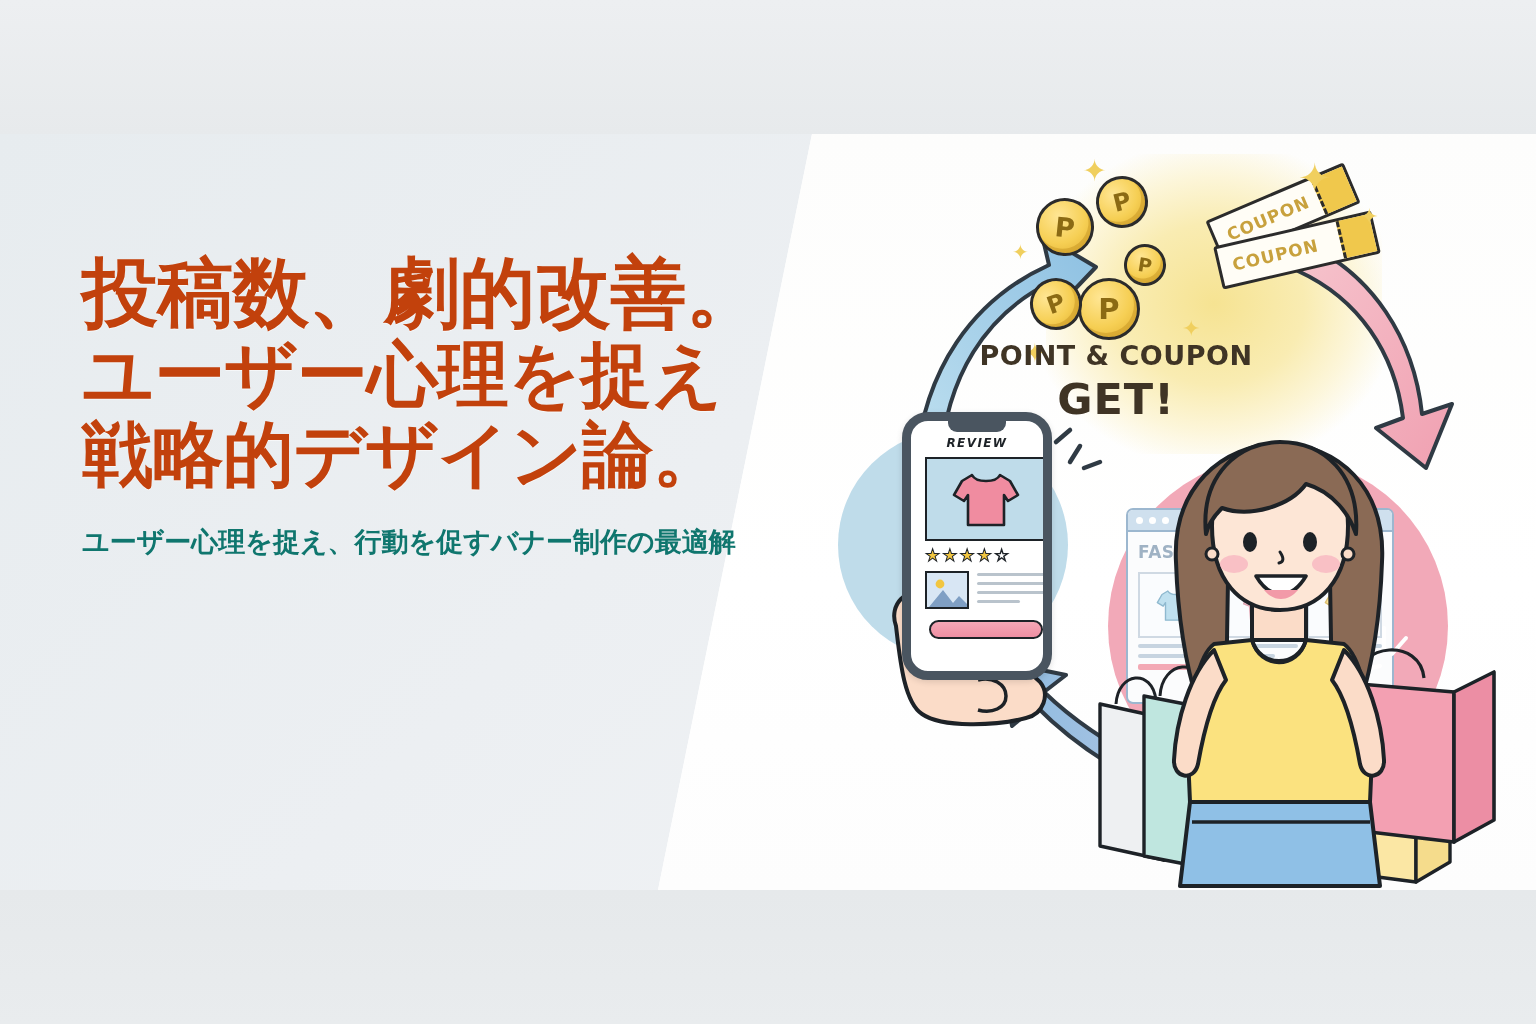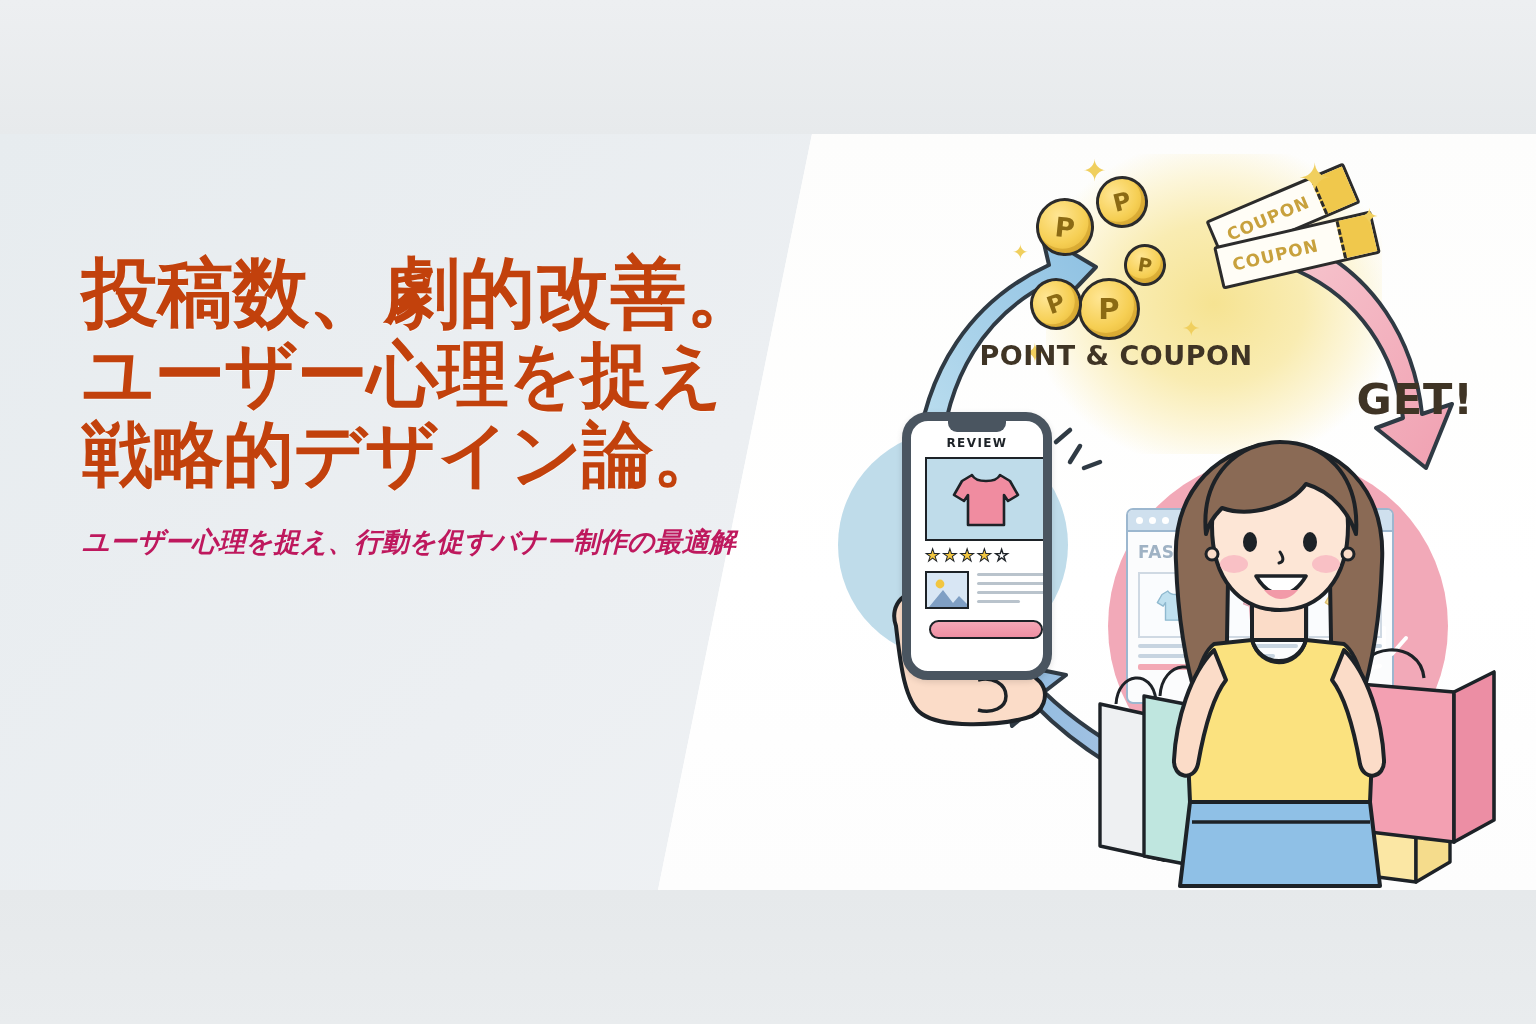--- a/index.html
+++ b/index.html
@@ -35,22 +35,22 @@
      font-family:"DejaVu Sans","Liberation Sans",sans-serif;
      font-weight:700; color:#c2410c;
      font-size:76px; line-height:1.12; letter-spacing:-0.5px;
      white-space:nowrap;
      text-shadow:0 1px 0 rgba(255,255,255,.55);
   }
   .headline .ln2, .headline .ln3{ font-size:71px; }
   .subcopy{
      margin-top:30px;
      font-family:"DejaVu Sans","Liberation Sans",sans-serif;
-     font-weight:700; color:#be185d;
-     font-size:27px; letter-spacing:0px; white-space:nowrap;font-style:italic;
+     font-weight:700; color:#0f766e;
+     font-size:27px; letter-spacing:0px; white-space:nowrap;
   }
 
   
   .illus{ position:absolute; left:820px; top:0; width:716px; height:756px; }
 
   
   .blob-blue{ position:absolute; left:18px; top:296px; width:230px; height:230px;
      border-radius:50%; background:#bfdcea; }
   .blob-pink{ position:absolute; left:288px; top:322px; width:340px; height:340px;
      border-radius:50%; background:#f2a9b8; }
@@ -77,35 +77,35 @@
      border-left:3px dashed #2b2b2b; margin-left:auto; }
   .coupon .ctext{ padding-left:12px; font-size:17px; }
 
   .spark{ position:absolute; color:#f0cf5e; line-height:1; }
 
   
   .pc-title{ position:absolute; left:0; right:0; top:206px; text-align:center;
      font-family:"DejaVu Sans","Liberation Sans",sans-serif;
      font-weight:700; font-size:27px; letter-spacing:.5px; color:#3f3425;
      transform:translateX(-62px); }
-  .pc-get{ position:absolute; left:0; right:0; top:240px; text-align:right;
+  .pc-get{ position:absolute; left:0; right:0; top:240px; text-align:center;
      font-family:"DejaVu Sans","Liberation Sans",sans-serif;
      font-weight:700; font-size:43px; letter-spacing:1px; color:#3f3425;
      transform:translateX(-62px); }
 
   
   .phone-wrap{ position:absolute; left:58px; top:278px; width:210px; height:330px; }
   .phone{ position:absolute; left:24px; top:0; width:150px; height:268px;
      background:#ffffff; border:9px solid #4a5560; border-radius:26px;
      overflow:hidden; box-shadow:0 2px 6px rgba(0,0,0,.12); }
   .notch{ position:absolute; left:50%; transform:translateX(-50%); top:0;
      width:58px; height:11px; background:#4a5560; border-radius:0 0 9px 9px; }
   .ph-title{ position:absolute; left:0; right:0; top:15px; text-align:center;
      font-family:"DejaVu Sans",sans-serif; font-weight:700; font-size:12px;
-     letter-spacing:1.4px; color:#1d2227; }
+     letter-spacing:1.4px; color:#1d2227;font-style:italic; }
   .ph-hero{ position:absolute; left:14px; top:36px; width:122px; height:84px;
      background:#bfdcea; border:2.5px solid #1d2227; }
   .shirt{ position:absolute; left:50%; top:50%; transform:translate(-50%,-50%);
      width:72px; height:60px; }
   .ph-stars{ position:absolute; left:14px; top:126px; width:122px;
      display:flex; gap:2px; font-size:17px; line-height:1; }
   .st-on{ color:#f2c640; -webkit-text-stroke:1px #1d2227; }
   .st-off{ color:#ffffff; -webkit-text-stroke:1px #1d2227; }
   .ph-thumb{ position:absolute; left:14px; top:150px; width:44px; height:38px;
      background:#cfe0f0; border:2.5px solid #1d2227; overflow:hidden; }

